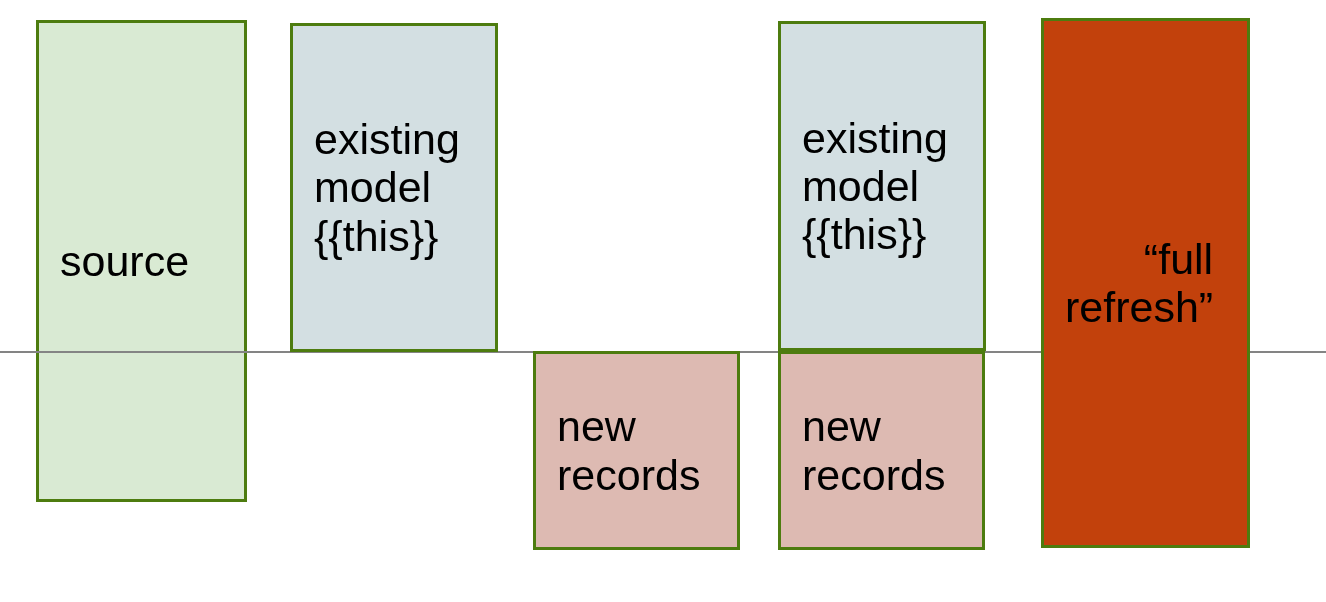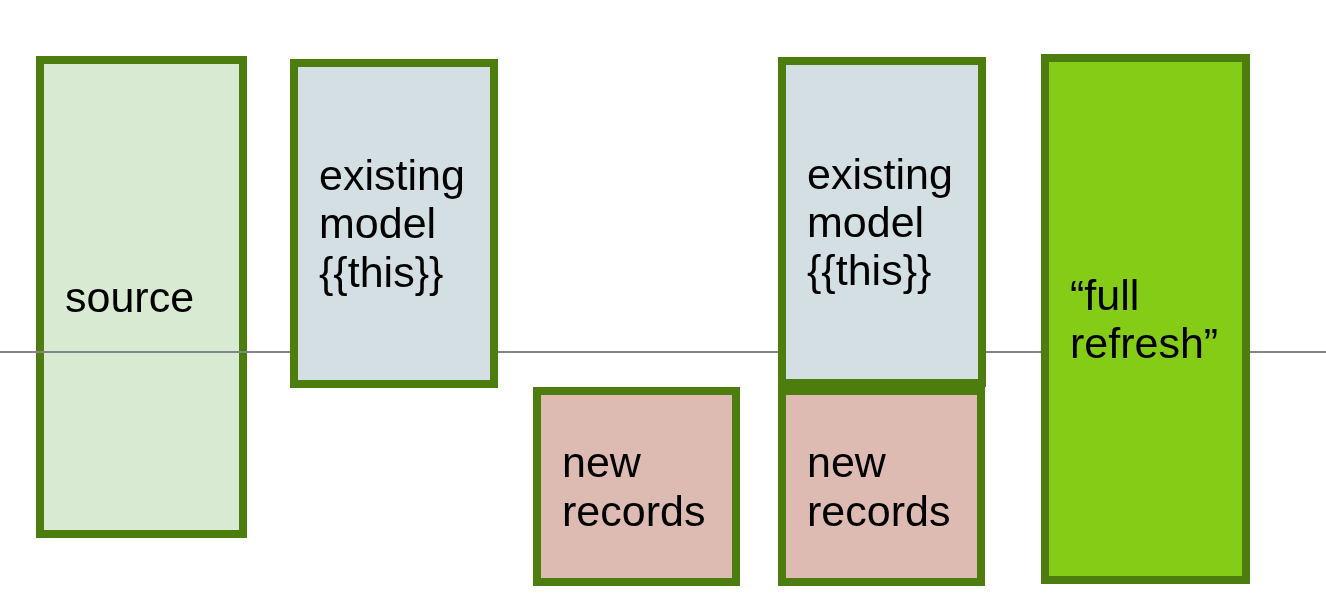--- a/index.html
+++ b/index.html
@@ -20,30 +20,29 @@
     left: 0;
     top: 351px;
     width: 1326px;
     height: 2px;
     background: #848484;
     z-index: 1;
   }
   .box {
     position: absolute;
     box-sizing: border-box;
-    border: 8px solid #4d7c0f;
+    border: 3px solid #4d7c0f;
     display: flex;
     align-items: center;
     padding-left: 21px;
     padding-right: 6px;
     font-size: 43px;
     line-height: 1.12;
     color: #000000;
     z-index: 2;
-    margin-top: 36px;
   }
   .box .label {
     white-space: pre-line;
   }
   
   #box-source   { left: 36px;   top: 20px;  width: 211px; height: 482px; z-index: 0; }
   #box-model-1  { left: 290px;  top: 23px;  width: 208px; height: 329px; }
   #box-new-1    { left: 533px;  top: 351px; width: 207px; height: 199px; }
   #box-model-2  { left: 778px;  top: 21px;  width: 208px; height: 330px; }
   #box-new-2    { left: 778px;  top: 351px; width: 207px; height: 199px; }
@@ -75,18 +74,18 @@
     <span class="label">existing
 model
 {{this}}</span>
   </div>
 
   <div class="box" id="box-new-2" style="background: rgb(221, 186, 178);">
     <span class="label">new
 records</span>
   </div>
 
-  <div class="box" id="box-full" style="background: #84cc16;">
+  <div class="box" id="box-full" style="background: #c2410c; text-align: right;">
     <span class="label">“full
 refresh”</span>
   </div>
 
 </div>
 
 </body></html>

